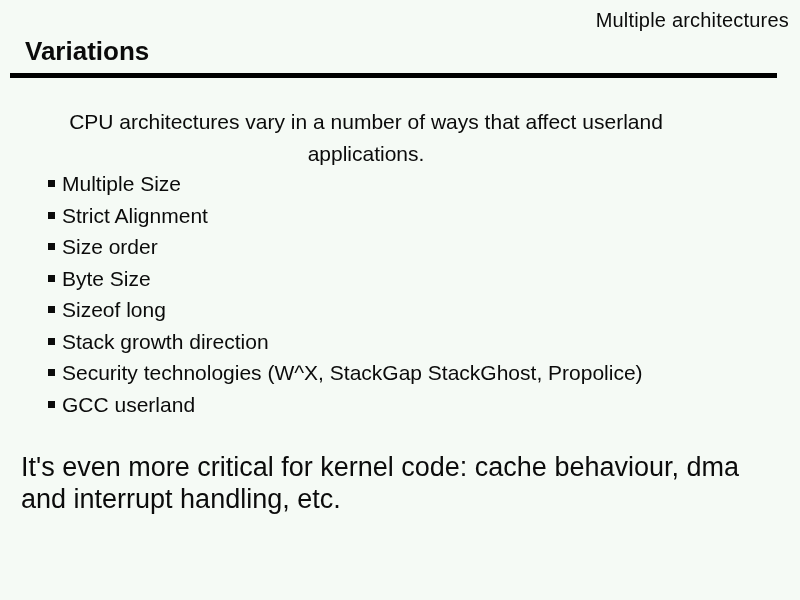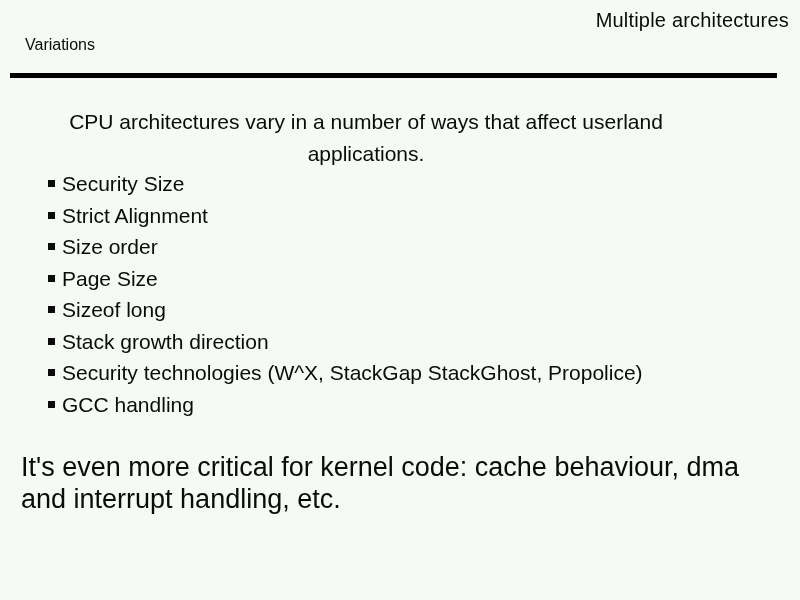--- a/index.html
+++ b/index.html
@@ -17,22 +17,22 @@
   .header-label {
     position: absolute;
     top: 9px; right: 11px;
     font-size: 20px;
     letter-spacing: 0.2px;
     white-space: nowrap;
   }
   .page-title {
     position: absolute;
     top: 36px; left: 25px;
-    font-size: 16px;
-    font-weight: 400;
+    font-size: 26px;
+    font-weight: 700;
     white-space: nowrap;
   }
   .title-divider {
     position: absolute;
     top: 73px; left: 10px;
     width: 767px; height: 5px;
     background: #000000;
   }
   .intro-paragraph {
     position: absolute;
@@ -79,47 +79,47 @@
 
   <h1 class="page-title">Variations</h1>
 
   <div class="title-divider"></div>
 
   <p class="intro-paragraph">CPU architectures vary in a number of ways that affect userland applications.</p>
 
   <ul class="bullet-list">
     <li>
       <span class="bullet-square"></span>
-      <span>Security Size</span>
+      <span>Multiple Size</span>
     </li>
     <li>
       <span class="bullet-square"></span>
       <span>Strict Alignment</span>
     </li>
     <li>
       <span class="bullet-square"></span>
       <span>Size order</span>
     </li>
     <li>
       <span class="bullet-square"></span>
-      <span>Page Size</span>
+      <span>Byte Size</span>
     </li>
     <li>
       <span class="bullet-square"></span>
       <span>Sizeof long</span>
     </li>
     <li>
       <span class="bullet-square"></span>
       <span>Stack growth direction</span>
     </li>
     <li>
       <span class="bullet-square"></span>
       <span>Security technologies (W^X, StackGap StackGhost, Propolice)</span>
     </li>
     <li>
       <span class="bullet-square"></span>
-      <span>GCC handling</span>
+      <span>GCC userland</span>
     </li>
   </ul>
 
   <p class="footer-paragraph">It's even more critical for kernel code: cache behaviour, dma and interrupt handling, etc.</p>
 
 </div>
 
 </body></html>

